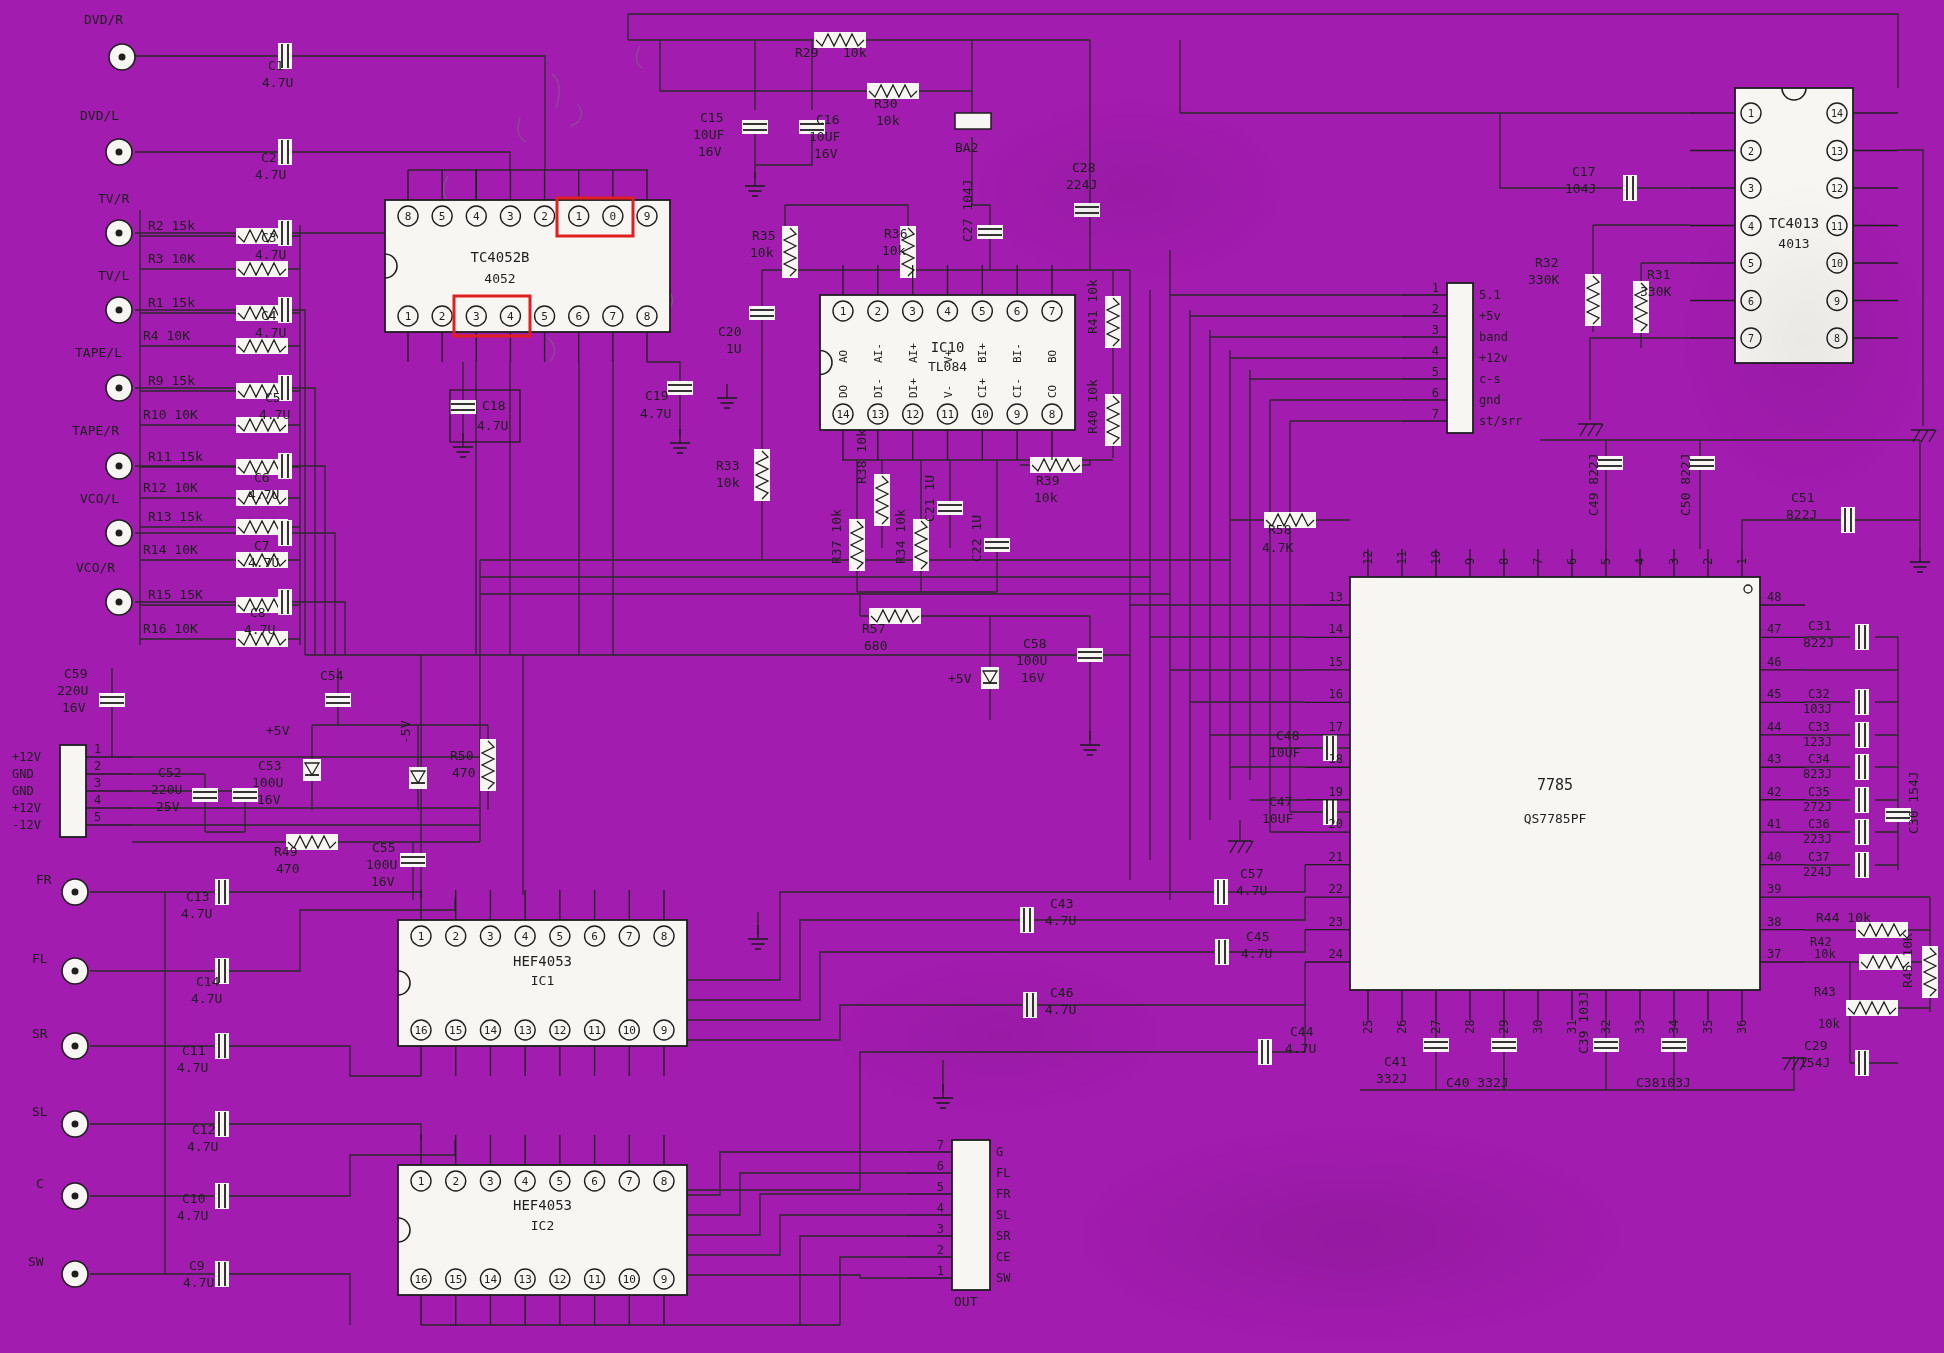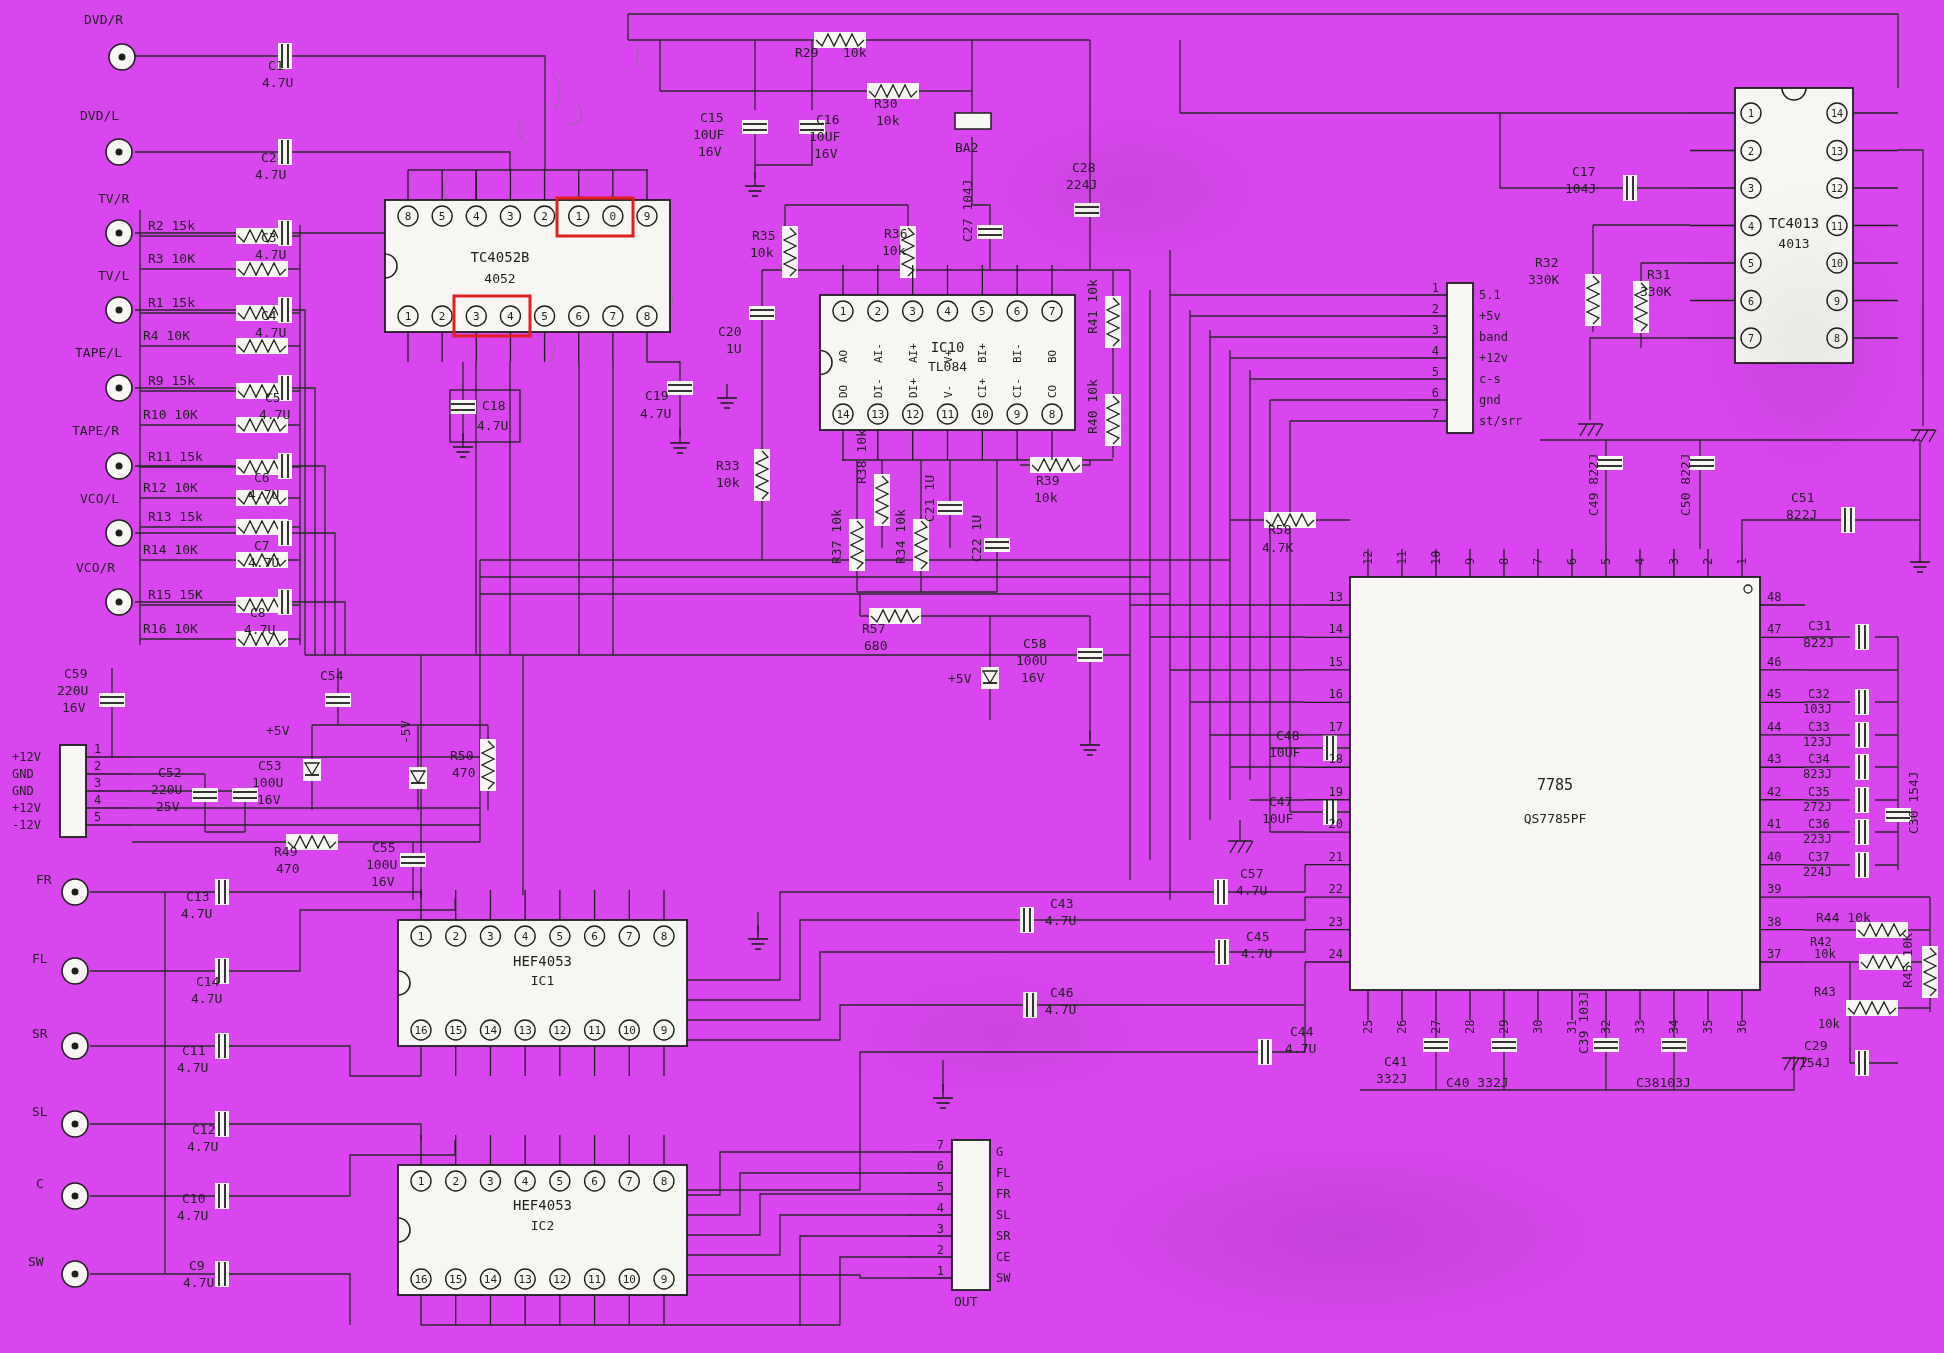--- a/index.html
+++ b/index.html
@@ -1,16 +1,16 @@
 <!DOCTYPE html>
 <html><head>
 <meta charset="utf-8">
 <style>
   html,body{margin:0;padding:0;background:#e9e8e4;}
-  #stage{position:relative;width:1944px;height:1353px;background:#d946ef;overflow:hidden;
+  #stage{position:relative;width:1944px;height:1353px;background:#a21caf;overflow:hidden;
          font-family:"DejaVu Sans Mono","Liberation Mono",monospace;}
   #schematic{position:absolute;left:0;top:0;}
   #schematic text{font-family:"DejaVu Sans Mono","Liberation Mono",monospace;}
   #wires path{fill:none;stroke:#2a2a2a;stroke-width:1.3;}
   #wires path.hand{stroke:#777;stroke-width:1.2;opacity:.6;}
   .smudge{position:absolute;pointer-events:none;filter:blur(16px);}
   .s1{left:980px;top:110px;width:300px;height:160px;background:radial-gradient(closest-side,rgba(0,0,0,.06),transparent);}
   .s2{left:1080px;top:1140px;width:540px;height:190px;background:radial-gradient(closest-side,rgba(0,0,0,.09),transparent);}
   .s3{left:1690px;top:190px;width:230px;height:300px;background:radial-gradient(closest-side,rgba(0,0,0,.06),transparent);}
   .s4{left:840px;top:970px;width:320px;height:130px;background:radial-gradient(closest-side,rgba(0,0,0,.06),transparent);}

